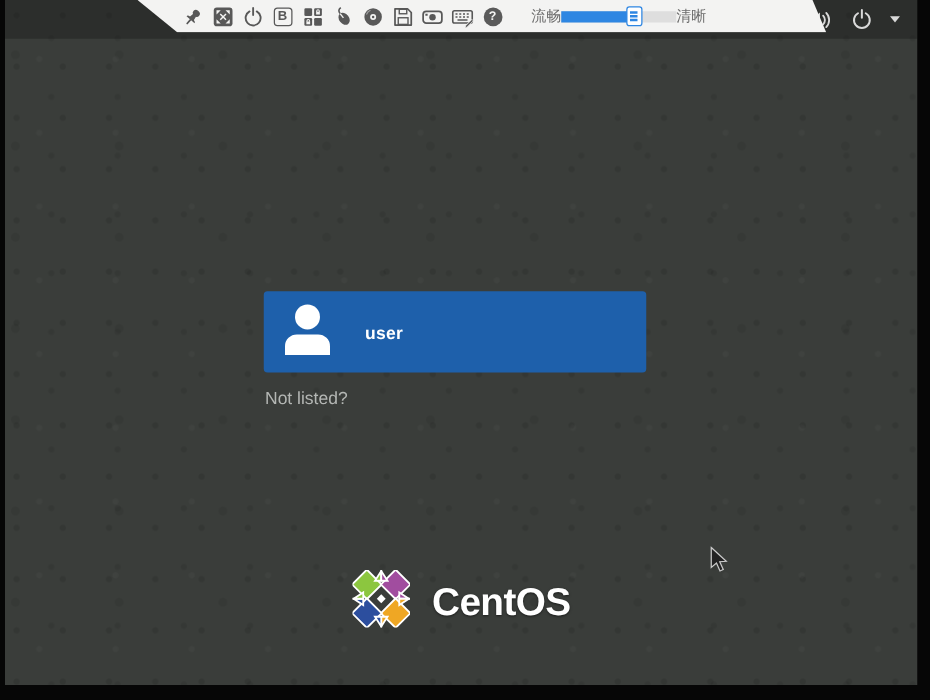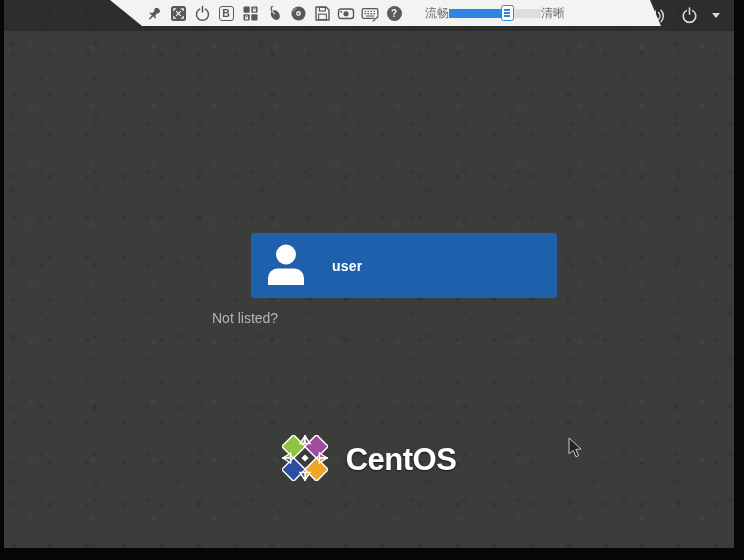--- a/index.html
+++ b/index.html
@@ -21,21 +21,21 @@
   .tb-icon{display:flex;align-items:center;justify-content:center;cursor:default;}
   .chevron{width:0;height:0;border-left:4.5px solid transparent;border-right:4.5px solid transparent;border-top:5px solid #d9d9d9;}
 
   
   .user-tile{position:absolute;left:207px;top:233px;width:306px;height:65px;background:#1e60ab;border-radius:3px;display:flex;align-items:center;cursor:pointer;}
   .user-avatar{margin-left:13px;}
   .user-name{margin-left:24px;color:#fff;font-weight:bold;font-size:14px;letter-spacing:.2px;}
   .not-listed{position:absolute;left:208px;top:310px;color:#b4b7b4;font-size:14px;cursor:pointer;}
 
   
-  .logo-row{position:absolute;left:0;top:435px;width:100%;display:flex;justify-content:center;align-items:center;gap:18px;}
+  .logo-row{position:absolute;left:0;top:456px;width:100%;display:flex;justify-content:center;align-items:center;gap:18px;}
   .logo-text{color:#fff;font-weight:bold;font-size:31px;letter-spacing:-.5px;text-shadow:0 1px 2px rgba(0,0,0,.55);}
 
   
   .cursor{position:absolute;pointer-events:none;}
 
   
   #toolbar{position:absolute;left:106px;top:0;width:556px;height:26px;background:#f3f3f2;
     clip-path:polygon(4px 0,544px 0,555px 26px,36px 26px);
     display:flex;align-items:center;padding-left:39px;gap:6px;z-index:50;}
   .icon-btn{width:18px;height:18px;display:flex;align-items:center;justify-content:center;cursor:pointer;flex:0 0 auto;}
@@ -75,21 +75,21 @@
             <path d="M5.4 3.6a6.3 6.3 0 1 0 6.2 0" fill="none" stroke="#d9d9d9" stroke-width="1.6" stroke-linecap="round"></path>
             <line x1="8.5" y1="1" x2="8.5" y2="7.2" stroke="#d9d9d9" stroke-width="1.6" stroke-linecap="round"></line>
           </svg>
         </span>
         <span class="tb-icon">
             <span class="chevron"></span>
           </span>
       </div>
     </div>
 
-    <div class="user-tile" style="background: rgb(30, 96, 171); margin-left: 40px;">
+    <div class="user-tile" style="background: rgb(30, 96, 171);">
       <span class="user-avatar">
         <svg width="44" height="42" viewBox="0 0 44 42">
           <circle cx="22" cy="11.5" r="10" fill="#fff"></circle>
           <path d="M4 42 v-7 a9.5 9.5 0 0 1 9.5-9.5 h17 A9.5 9.5 0 0 1 40 35 v7 z" fill="#fff"></path>
         </svg>
       </span>
       <span class="user-name">user</span>
     </div>
 
     <div class="not-listed">Not listed?</div>

